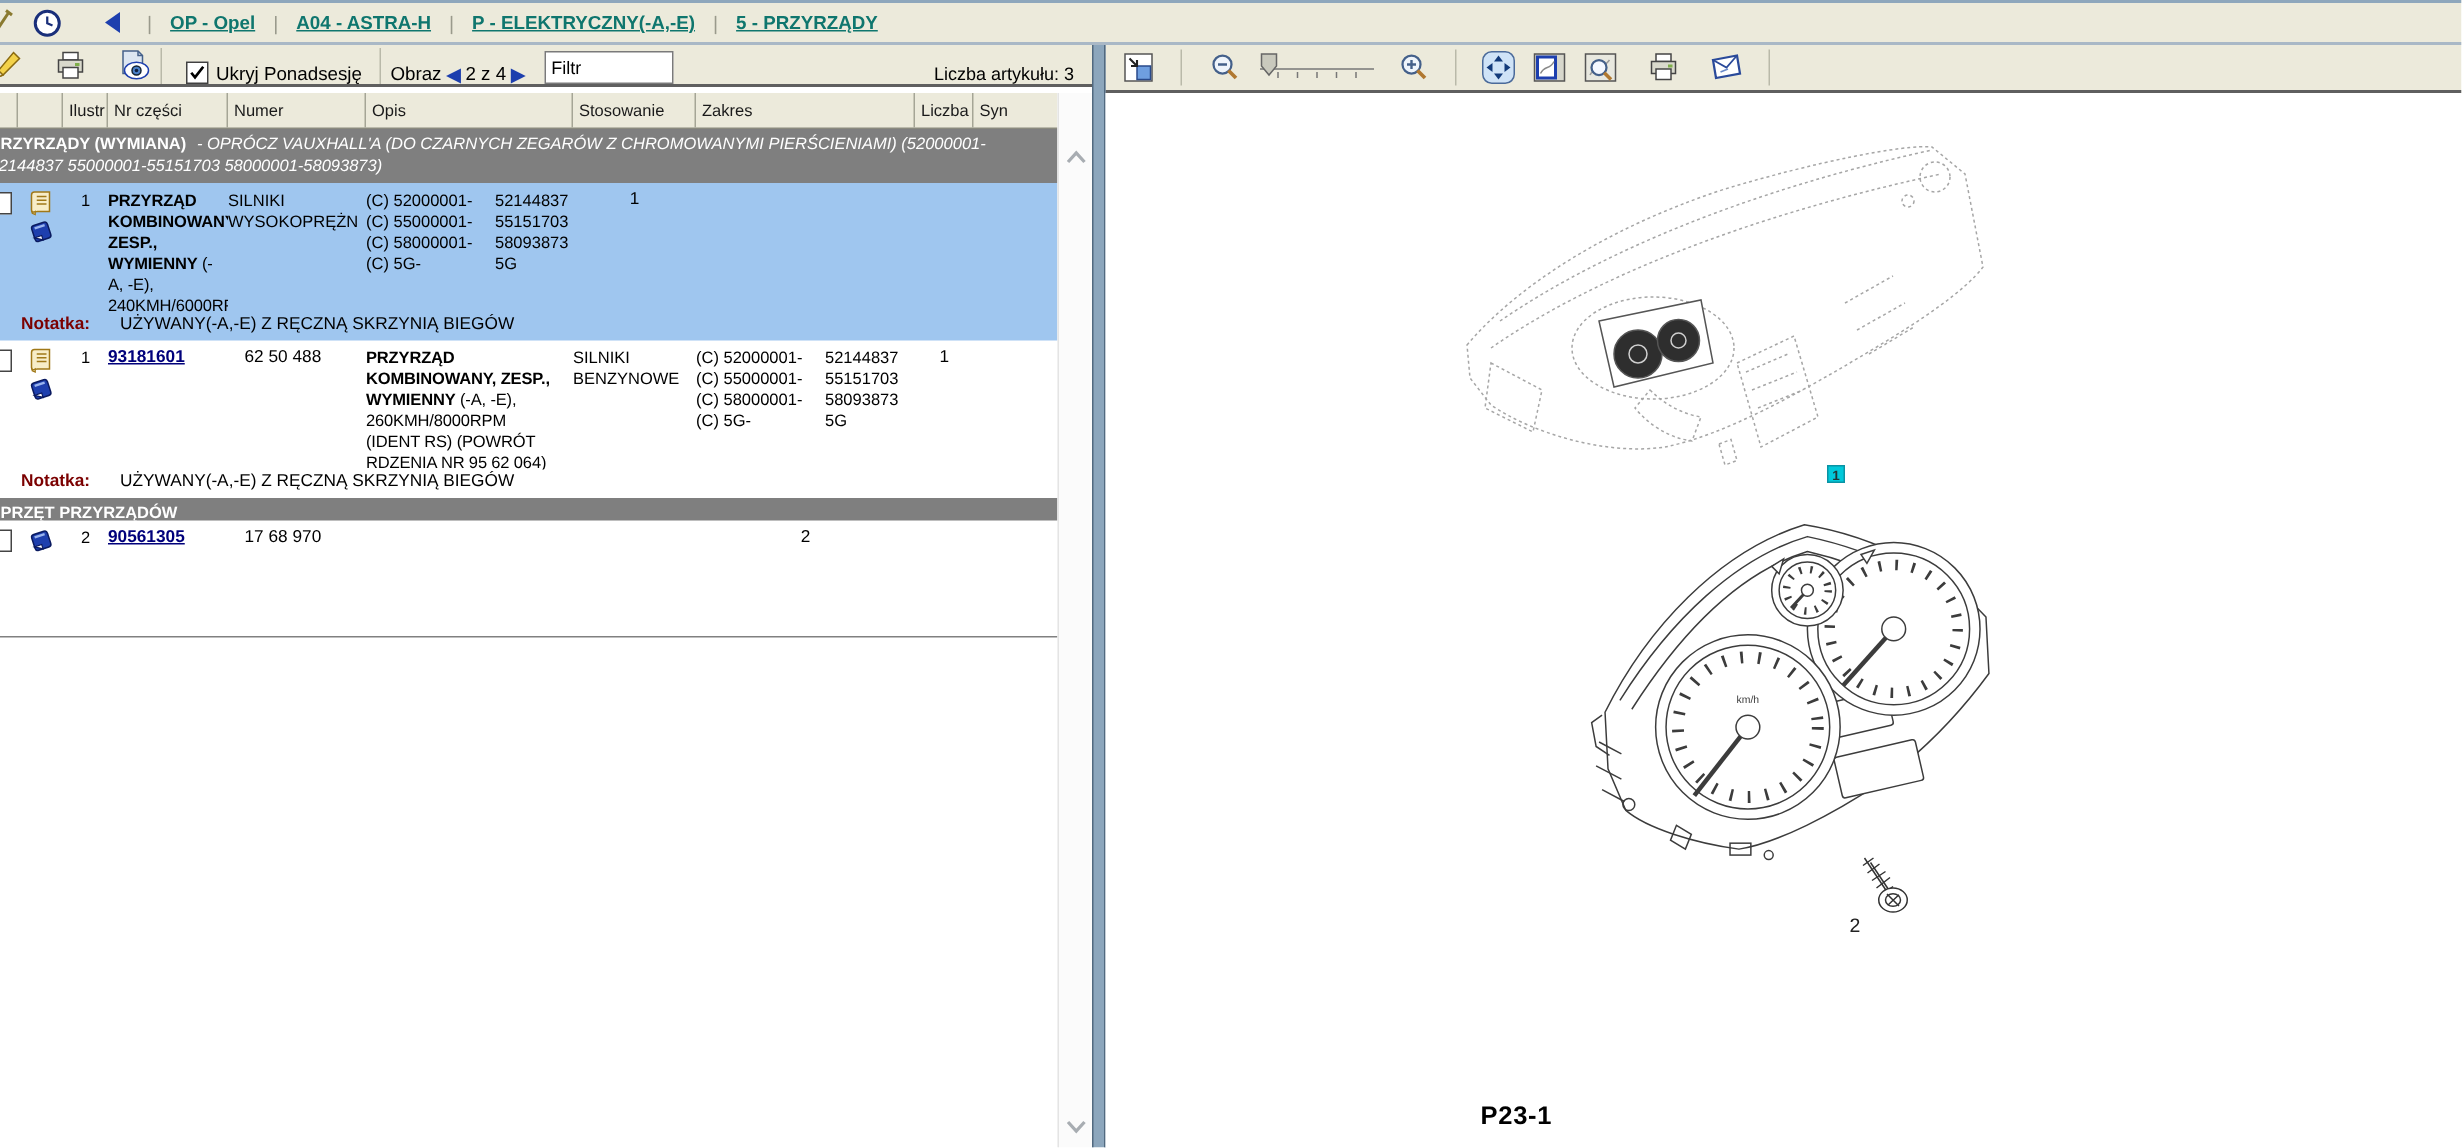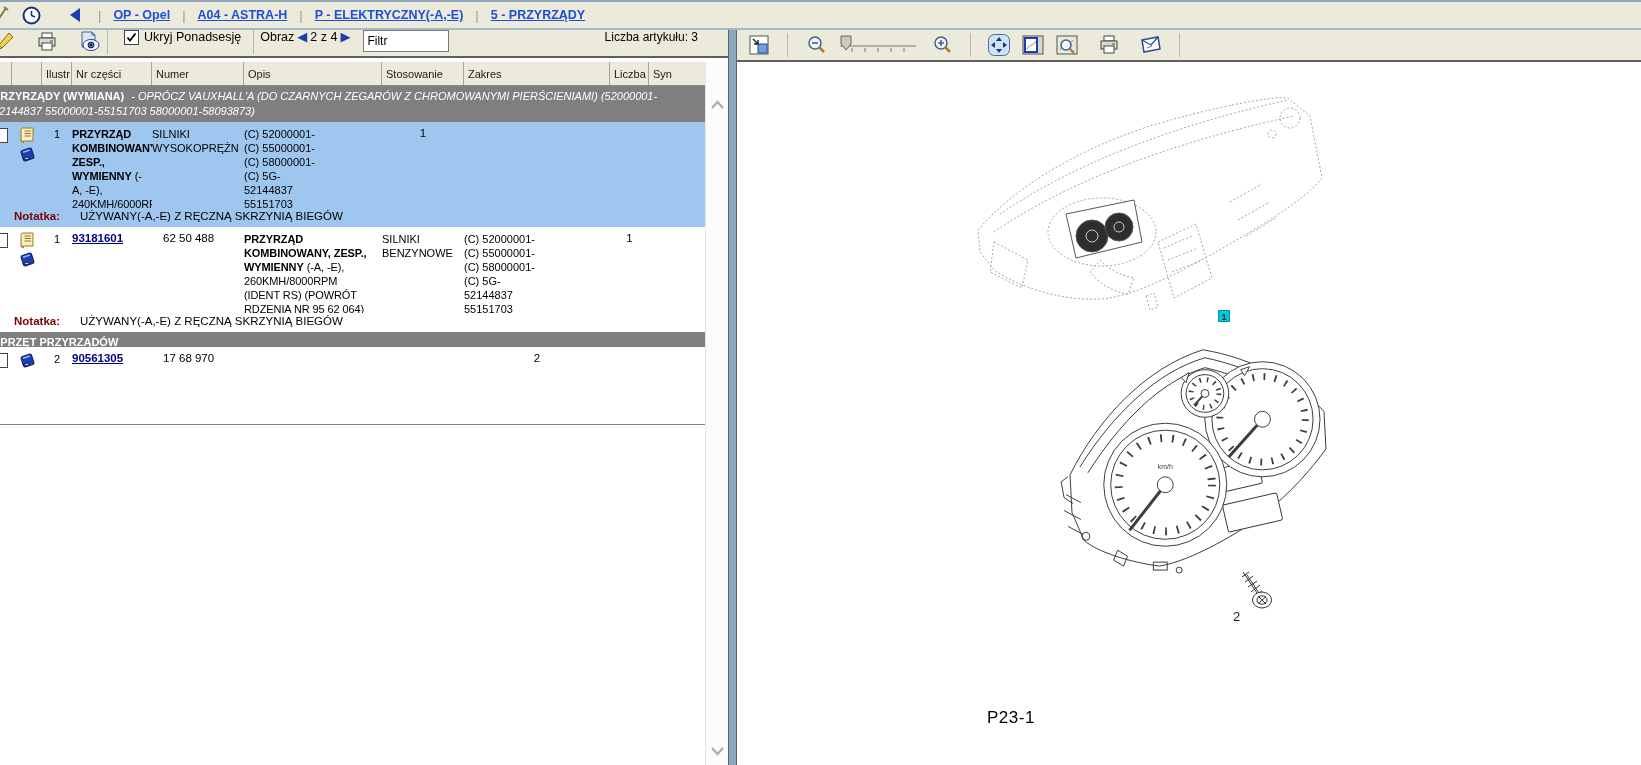--- a/index.html
+++ b/index.html
@@ -9,27 +9,27 @@
   }
   
   .breadcrumb-bar{
     position:absolute;left:0;top:0;width:1641px;height:30px;box-sizing:border-box;
     background:#eceadb;border-top:2px solid #8ea7bc;border-bottom:2px solid #a9b8c6;
     display:flex;align-items:center;gap:8px;padding-left:0;
   }
   .bc-icon{display:inline-flex;align-items:center;justify-content:center;width:22px;height:22px;flex:0 0 auto;}
   .bc-sep{color:#9a9a8c;font-size:13px;padding:0 4px;}
   .bc-link{
-    color:#1d4ed8;font-weight:bold;font-size:12.5px;text-decoration:underline;cursor:pointer;white-space:nowrap;
+    color:#0f766e;font-weight:bold;font-size:12.5px;text-decoration:underline;cursor:pointer;white-space:nowrap;
   }
   
   .toolbar-left{
     position:absolute;left:0;top:30px;width:728px;height:28px;box-sizing:border-box;
     background:#eceadb;border-bottom:2px solid #5f5f5f;
-    display:flex;align-items:flex-start;padding-right:30px;
+    display:flex;align-items:flex-end;padding-right:12px;
   }
   .toolbar-right{
     position:absolute;left:737px;top:30px;width:904px;height:32px;box-sizing:border-box;
     background:#eceadb;border-bottom:2px solid #5f5f5f;
     display:flex;align-items:center;gap:10px;padding-left:10px;
   }
   .tb-sep{width:1px;height:24px;background:#b9b9a9;margin:0 6px;flex:0 0 auto;}
   .tb-icon{display:inline-flex;align-items:center;justify-content:center;width:24px;height:24px;flex:0 0 auto;cursor:pointer;}
   .tb-label{font-size:12.5px;white-space:nowrap;}
   .chk{width:13px;height:13px;border:1px solid #404040;background:#fff;display:inline-flex;align-items:center;justify-content:center;margin:0 5px 0 10px;flex:0 0 auto;}
@@ -66,42 +66,42 @@
   .note-label{color:#7b0000;font-weight:bold;margin-right:20px;}
   .cell{overflow:hidden;}
   .cb-cut{width:13px;height:13px;border:1px solid #444;background:#fff;margin-left:-7px;margin-top:1px;}
   .icon-stack{display:flex;flex-direction:column;gap:2px;align-items:center;padding-top:0;}
   .ilustr-val{text-align:center;padding-top:1px;}
   .part-link{color:#00007b;font-weight:bold;text-decoration:underline;font-size:11.5px;cursor:pointer;}
   .numer-val{padding-left:11px;font-size:11.5px;}
   .opis{font-size:11px;line-height:14px;padding-right:6px;letter-spacing:-0.1px;}
   .opis .b{font-weight:bold;}
   .usage{font-size:11px;line-height:14px;}
-  .ranges{display:flex;font-size:11px;line-height:14px;flex-direction:column;}
+  .ranges{display:flex;font-size:11px;line-height:14px;}
   .ranges .rf{width:86px;white-space:pre-line;}
   .ranges .rt{white-space:pre-line;}
   .qty{text-align:center;font-size:11.5px;}
   .row-bottom-line{border-bottom:1px solid #808080;}
   
   .v-scrollbar{
     position:absolute;left:705px;top:62px;width:23px;height:703px;background:#fbfbfb;border-left:1px solid #e4e4e4;
   }
   .sb-chevron{position:absolute;left:4px;width:15px;height:10px;}
   .splitter{
     position:absolute;left:728px;top:30px;width:9px;height:735px;
     background:#8ca6bc;border-left:1px solid #51697f;border-right:1px solid #51697f;box-sizing:border-box;cursor:col-resize;
   }
   
   .canvas{position:absolute;left:737px;top:62px;width:904px;height:703px;background:#fff;}
   .callout-cyan{
     position:absolute;left:481px;top:248px;width:12px;height:12px;background:#00c9da;border:1px solid #0a93a4;
     font-size:9px;line-height:12px;text-align:center;color:#233;font-weight:bold;box-sizing:border-box;cursor:pointer;
   }
   .callout-2{position:absolute;left:496px;top:547px;font-size:13px;color:#222;}
-  .figure-code{position:absolute;left:250px;top:646px;font-size:17px;font-weight:normal;letter-spacing:0.5px;}
+  .figure-code{position:absolute;left:250px;top:672px;font-size:17px;font-weight:bold;letter-spacing:0.5px;}
   .sketch{position:absolute;}
   
   svg{display:block;}
 </style>
 </head>
 <body>
 
 <div class="breadcrumb-bar">
   <span class="bc-icon" style="margin-left:-10px">
     <svg width="18" height="18" viewBox="0 0 18 18">

